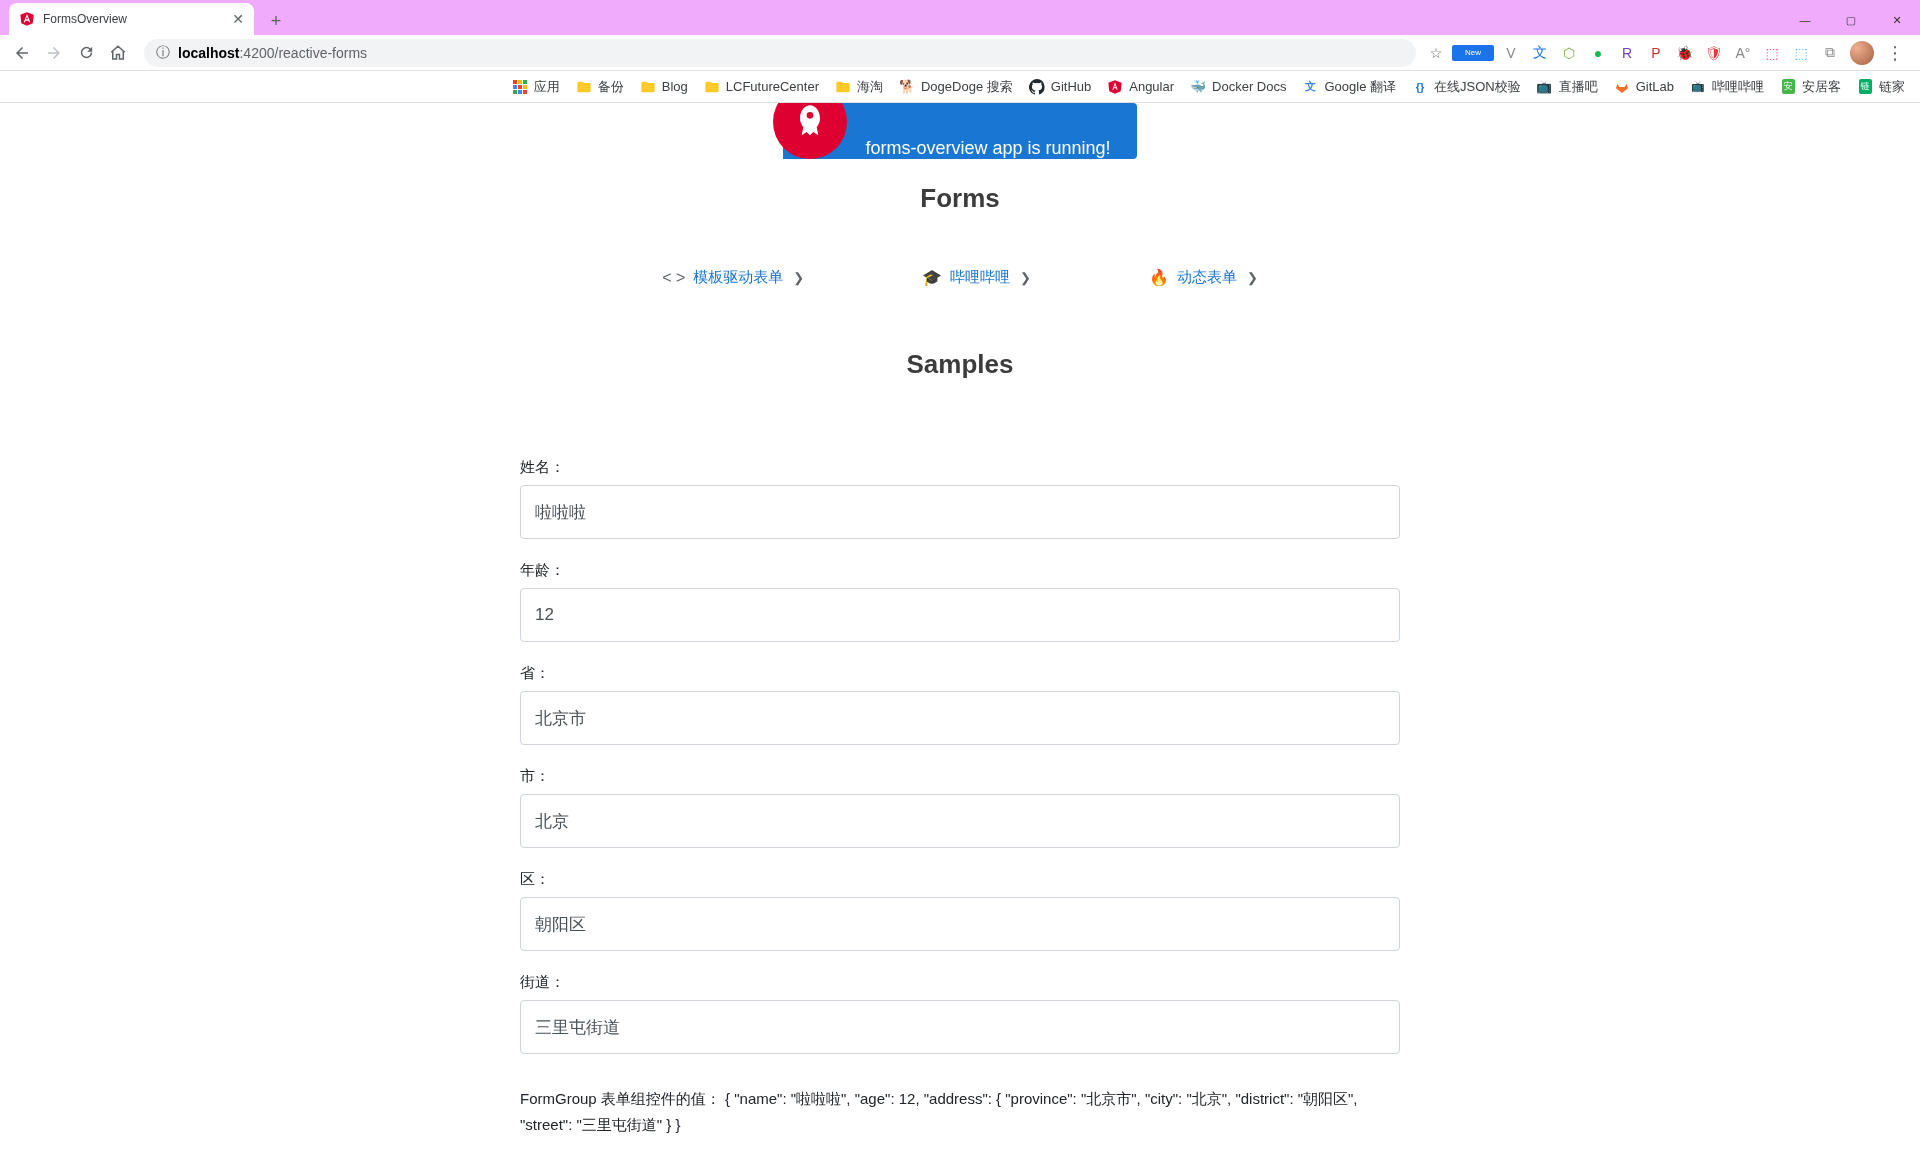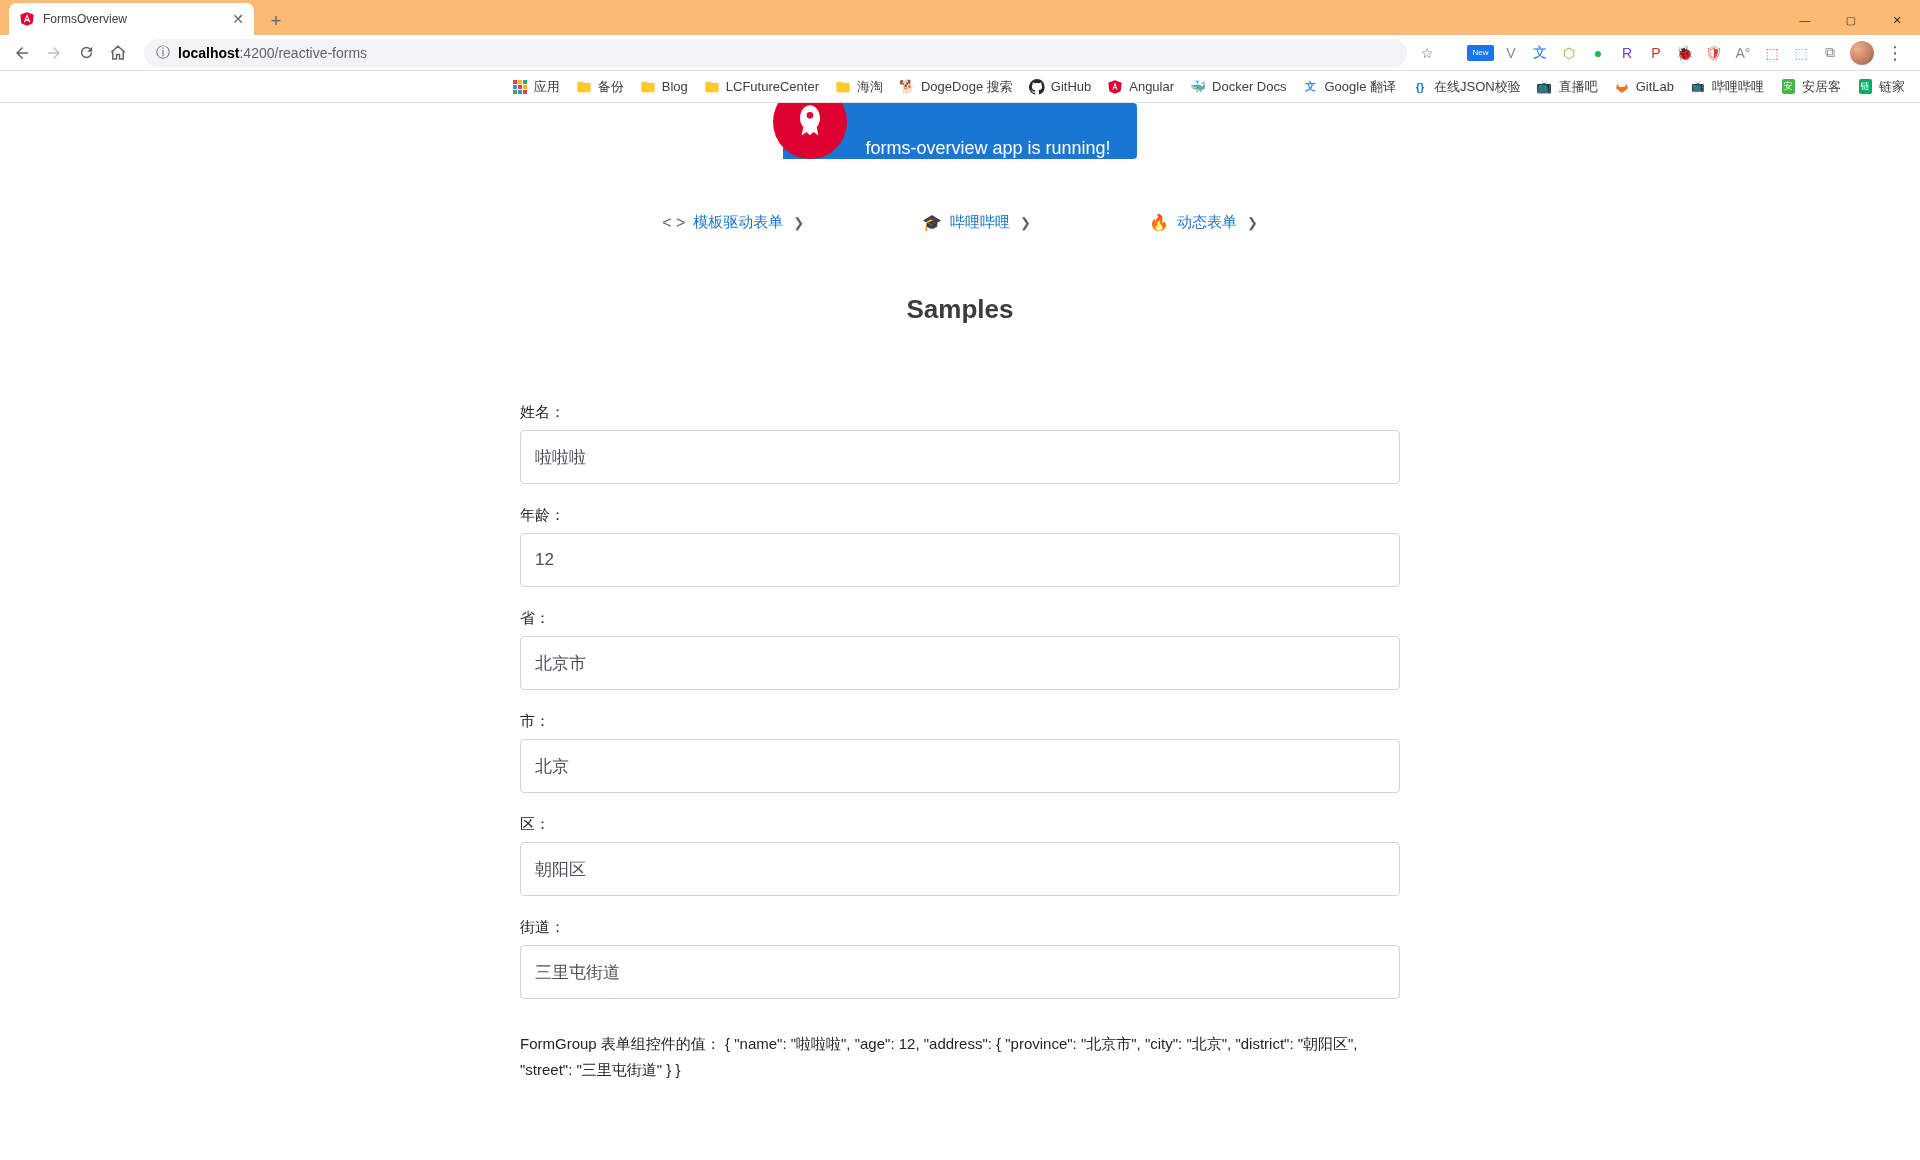--- a/index.html
+++ b/index.html
@@ -1,19 +1,19 @@
 <!DOCTYPE html>
 <html><head>
   <meta charset="utf-8">
   <style>
     * { margin: 0; padding: 0; box-sizing: border-box; font-family: -apple-system, "Segoe UI", "Microsoft YaHei", sans-serif; }
     body { width: 1920px; height: 1160px; overflow: hidden; background: #fff; }
 
     
-    .title-bar { height: 35px; background: #fdba74; display: flex; align-items: flex-end; }
+    .title-bar { height: 35px; background: #f0abfc; display: flex; align-items: flex-end; }
     .tab { background: #fff; height: 32px; margin-left: 9px; width: 245px; border-radius: 8px 8px 0 0; display: flex; align-items: center; padding: 0 10px; gap: 8px; font-size: 12px; color: #3c4043; }
     .tab-favicon { width: 16px; height: 16px; display: flex; align-items: center; justify-content: center; }
     .tab-title { flex: 1; }
     .tab-close { color: #5f6368; font-size: 14px; }
     .new-tab { width: 28px; height: 28px; margin-left: 8px; display: flex; align-items: center; justify-content: center; color: #5f6368; font-size: 18px; }
     .win-controls { margin-left: auto; display: flex; }
     .win-btn { width: 46px; height: 30px; display: flex; align-items: center; justify-content: center; font-family: sans-serif; color: #333; font-size: 11px; }
 
     .nav-bar { height: 36px; background: #fff; display: flex; align-items: center; padding: 0 8px; gap: 4px; border-bottom: 1px solid #e0e0e0; }
     .nav-btn { width: 28px; height: 28px; display: flex; align-items: center; justify-content: center; color: #5f6368; border-radius: 50%; }
@@ -99,21 +99,21 @@
       <svg width="18" height="18" viewBox="0 0 24 24">
         <path fill="none" stroke="#5f6368" stroke-width="2" d="M3 11l9-8 9 8M5 10v10h5v-6h4v6h5V10"></path>
       </svg>
     </div>
   <div class="address-bar">
     <span class="url-info">ⓘ</span>
     <span><span class="url-host">localhost</span><span class="url-path">:4200</span><span class="url-path">/reactive-forms</span></span>
   </div>
   <span class="ext" style="color:#5f6368;">☆</span>
   <div class="ext-icons" id="ext-row">
-      <div class="ext" style="color: rgb(255, 255, 255); background: rgb(26, 115, 232); font-size: 8px; border-radius: 2px; width: 27px; height: 16px; margin-left: 24px;">New</div>
+      <div class="ext" style="color: rgb(255, 255, 255); background: rgb(26, 115, 232); font-size: 8px; border-radius: 2px; width: 42px; height: 16px;">New</div>
       <div class="ext" style="color: rgb(136, 136, 136);">V</div>
       <div class="ext" style="color: rgb(26, 115, 232);">文</div>
       <div class="ext" style="color: rgb(124, 179, 66);">⬡</div>
       <div class="ext" style="color: rgb(29, 185, 84);">●</div>
       <div class="ext" style="color: rgb(111, 66, 193);">R</div>
       <div class="ext" style="color: rgb(211, 47, 47);">P</div>
       <div class="ext" style="color: rgb(56, 142, 60);">🐞</div>
       <div class="ext" style="color: rgb(229, 57, 53);">🛡</div>
       <div class="ext" style="color: rgb(136, 136, 136);">A°</div>
       <div class="ext" style="color: rgb(236, 64, 122);">⬚</div>
@@ -253,20 +253,21 @@
     <div class="hero-pill">
       <div class="rocket-circle">
         <svg viewBox="0 0 24 24">
             <path d="M12 2c3 0 6 3 6 8 0 2-1 4-2 5l1 5-3-2-2 2-2-2-3 2 1-5c-1-1-2-3-2-5 0-5 3-8 6-8zm0 4a2 2 0 100 4 2 2 0 000-4z"></path>
           </svg>
       </div>
       <div class="hero-text">forms-overview app is running!</div>
     </div>
   </div>
 
+  <h2 class="section">Forms</h2>
 
   <div class="links-row" id="links-row">
       <a class="link-item">
         <span class="pre">&lt; &gt;</span>
         <span>模板驱动表单</span>
         <span class="chev">❯</span>
       </a>
       <a class="link-item">
         <span class="pre">🎓</span>
         <span>哔哩哔哩</span>

